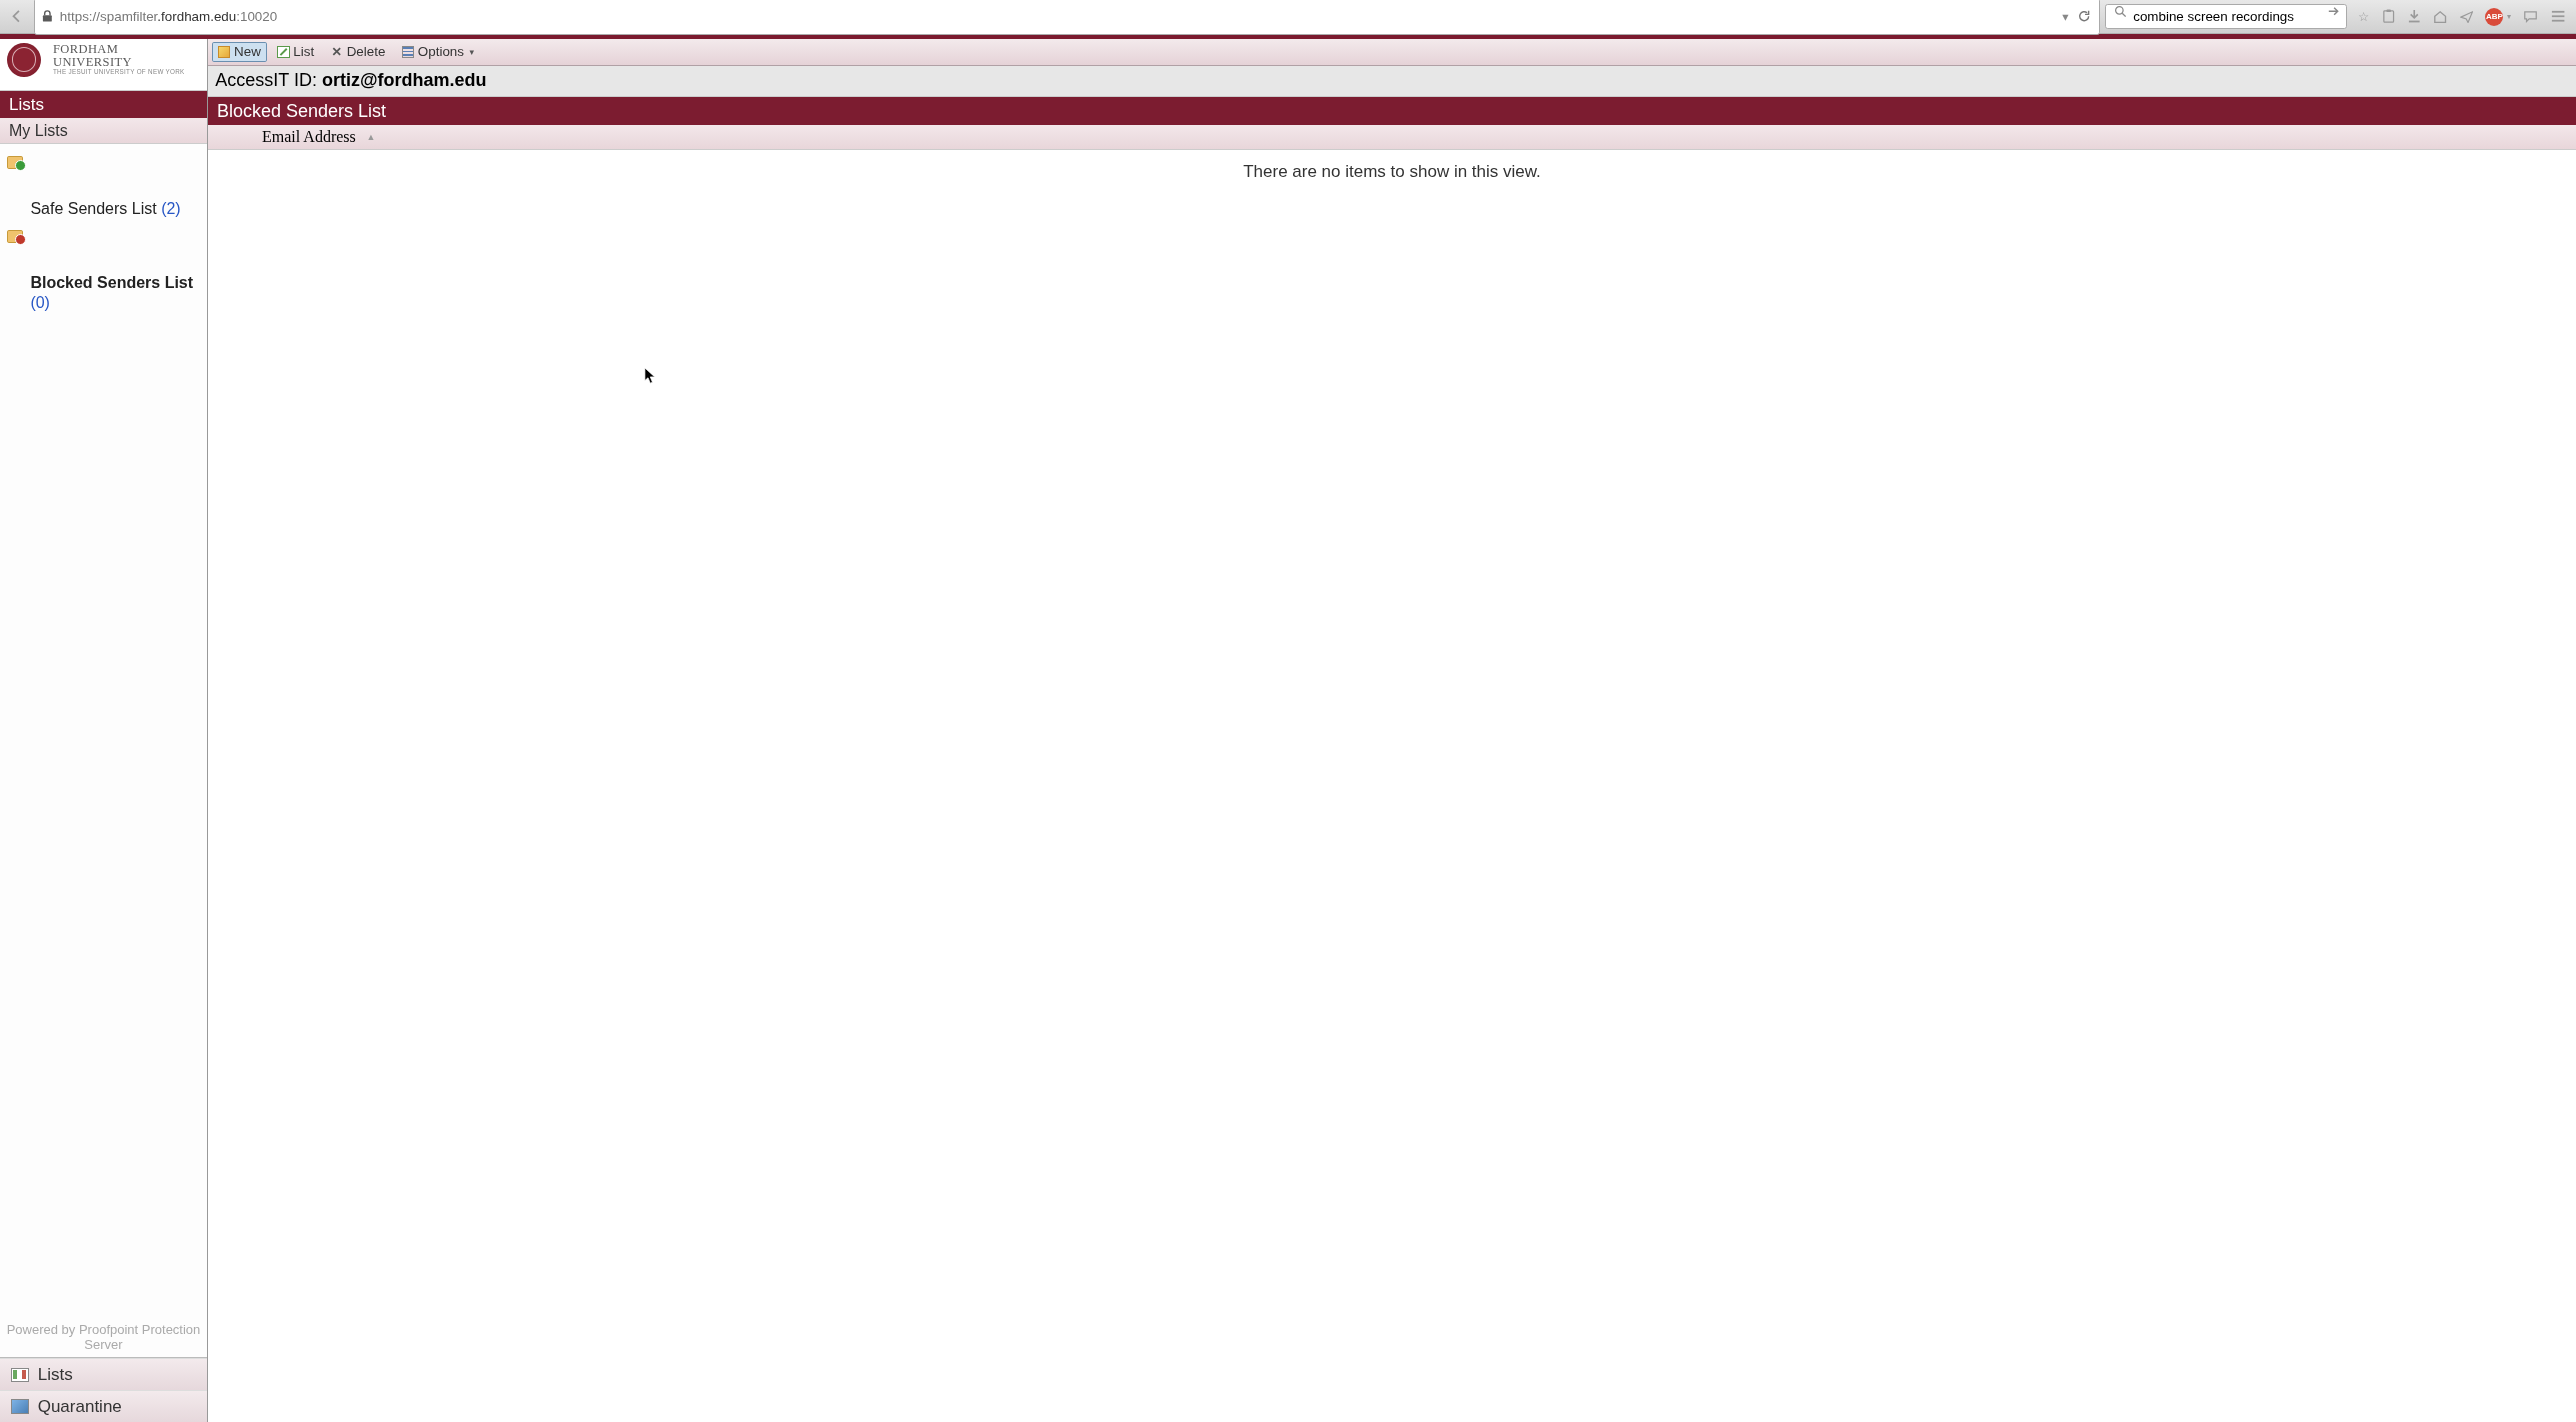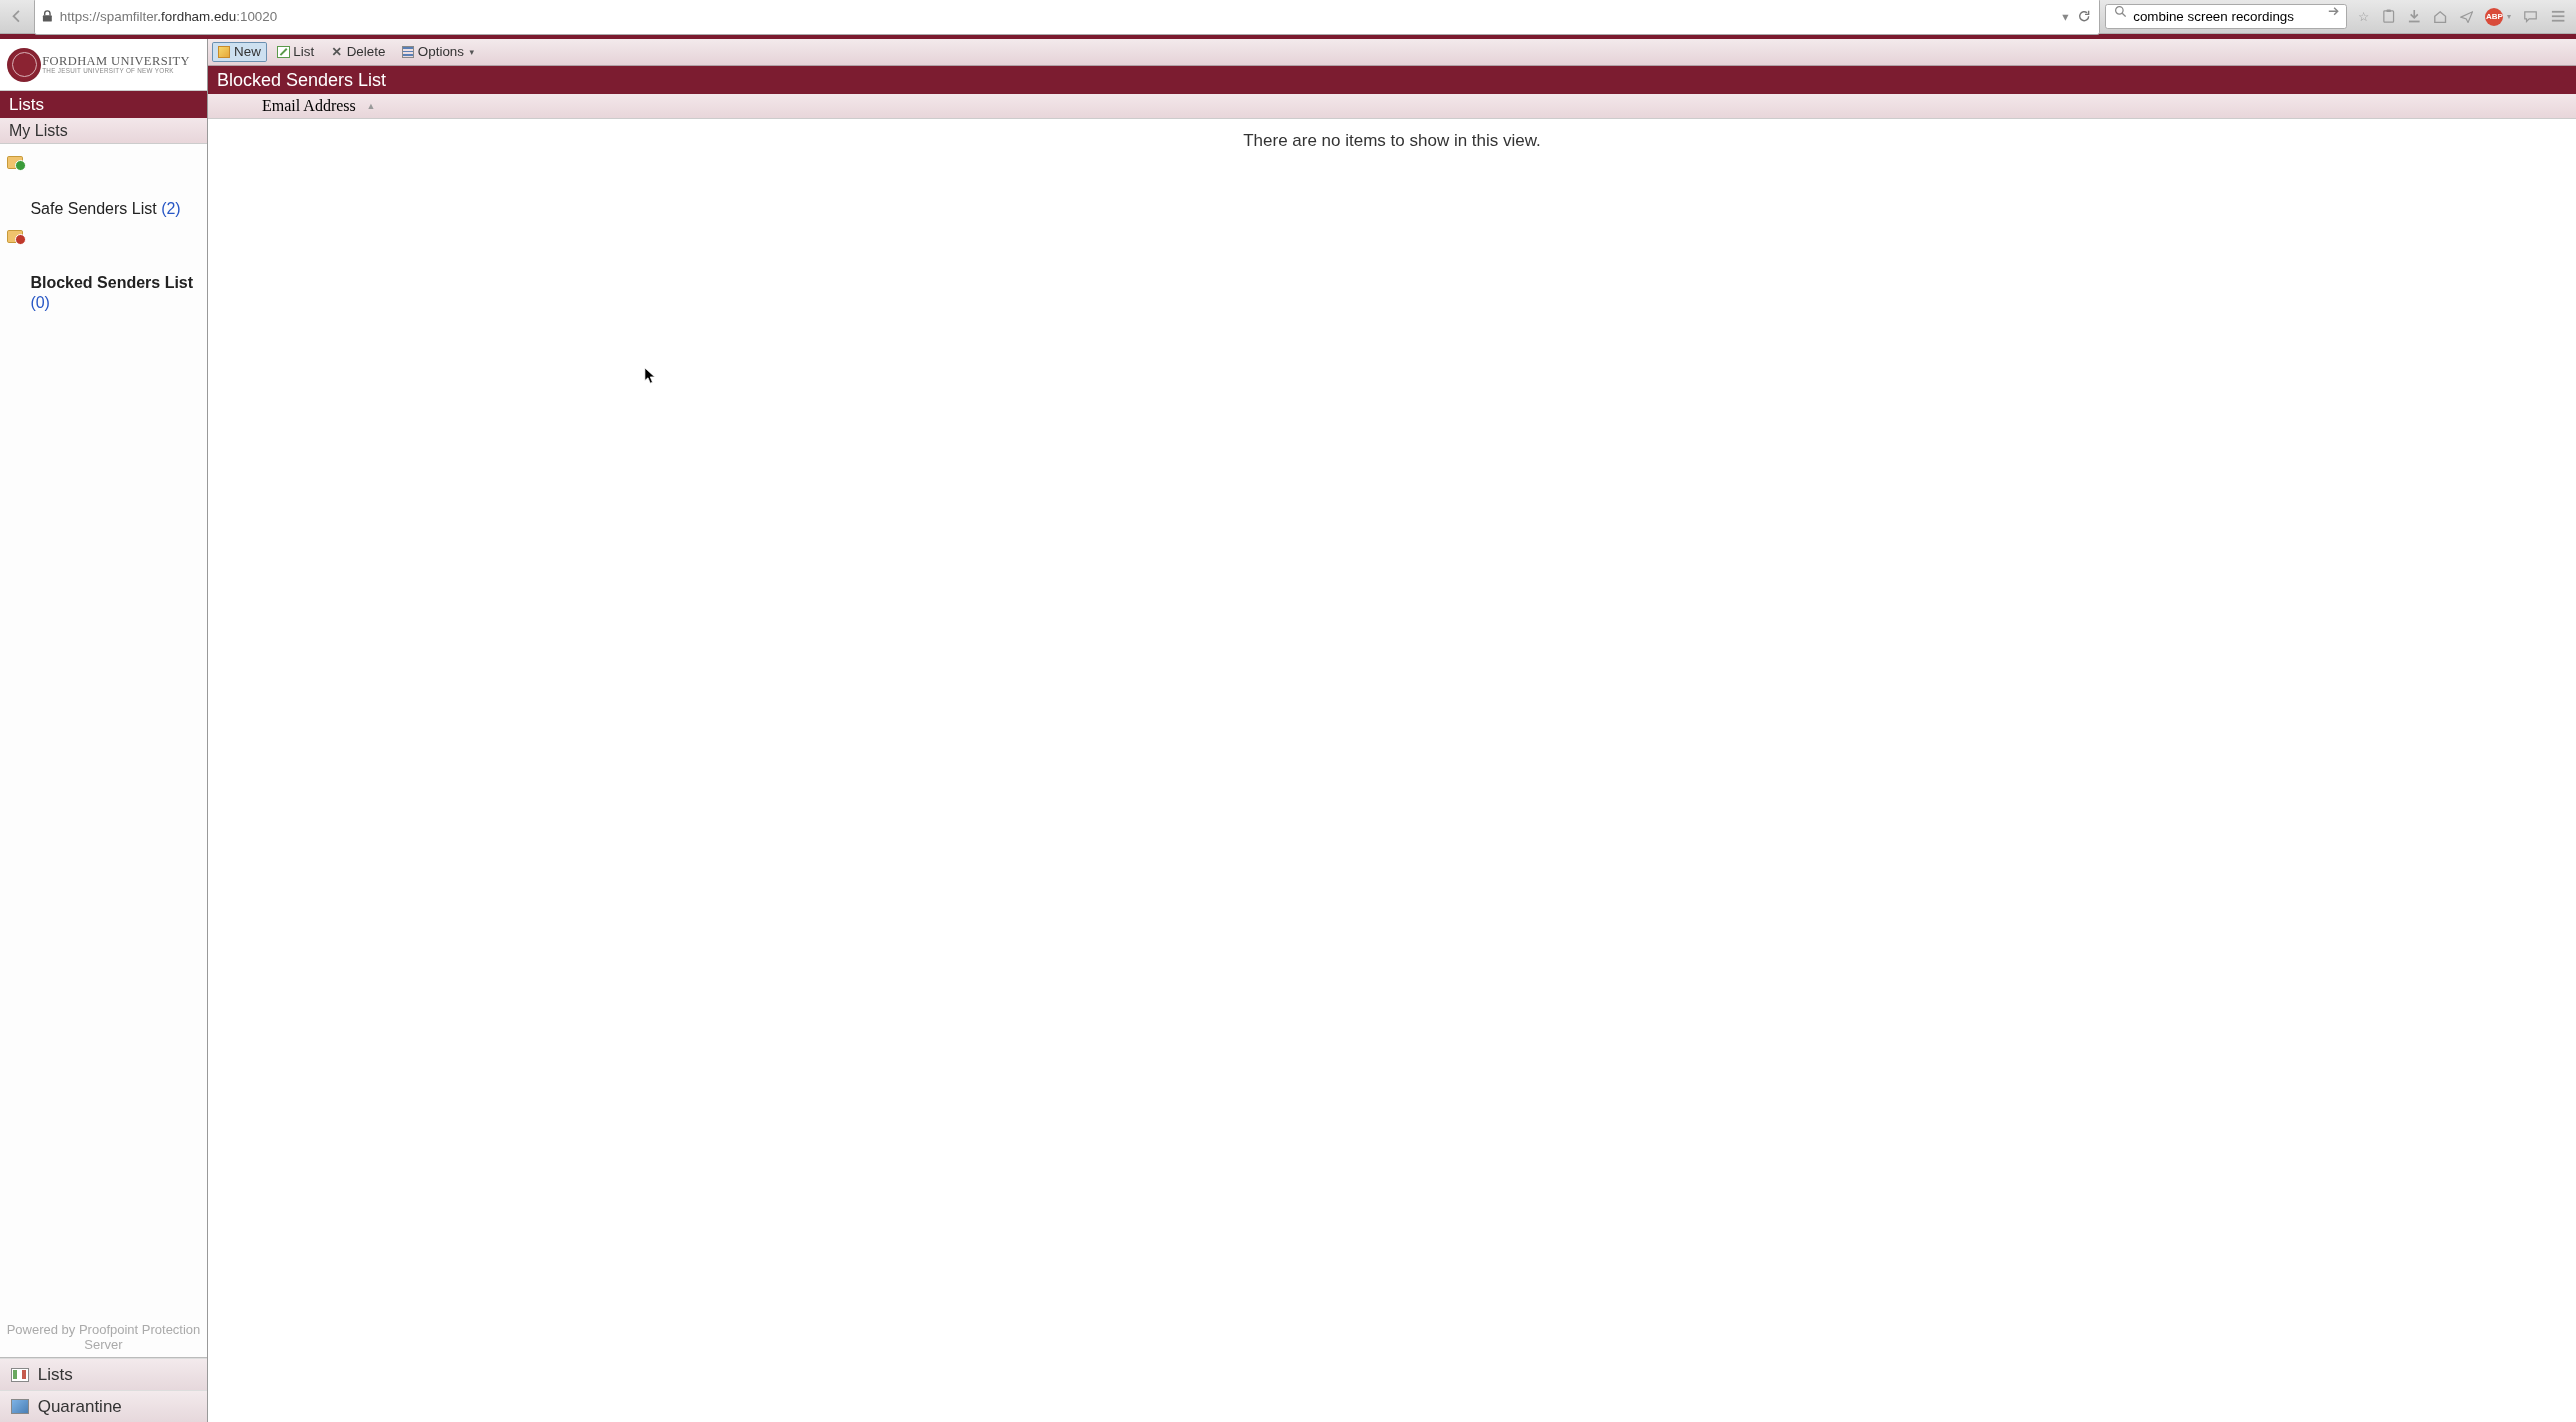--- a/index.html
+++ b/index.html
@@ -68,23 +68,23 @@
     .sidebar {
       width: 208px;
       background: #fdfdfd;
       border-right: 1.8px solid #999;
       display: flex;
       flex-direction: column;
     }
     .logo-block {
       height: 52px;
       display: flex;
-      align-items: center;
+      align-items: flex-start;
       padding: 3.6px 7.2px;
-      gap: 1px;
+      gap: 12px;
       border-bottom: 0.9px solid #ccc;
       background: #fff;
     }
     .seal {
       width: 34px; height: 34px; border-radius: 50%;
       background: radial-gradient(circle, #8b2332 55%, #6e1a28 100%);
       position: relative;
     }
     .seal::after {
       content: ""; position: absolute; inset: 4.5px; border: 1.8px solid #d8b0b6; border-radius: 50%;
@@ -331,20 +331,23 @@
       <div class="tb-btn">
         <span class="ic ic-del">✕</span>
         <span>Delete</span>
       </div>
       <div class="tb-btn">
         <span class="ic ic-opt"></span>
         <span>Options</span>
         <span class="caret">▾</span>
       </div>
     </div>
+    <div class="access-bar">
+      <span>AccessIT ID: </span><span class="val">ortiz@fordham.edu</span>
+    </div>
     <div class="content-hdr">Blocked Senders List</div>
     <div class="col-hdr">
       <span>Email Address</span>
       <span class="sort-ind">▲</span>
     </div>
     <div class="empty-msg">There are no items to show in this view.</div>
   </div>
 </div>
 
 <div class="cursor" style="left:644px; top:367px;">

